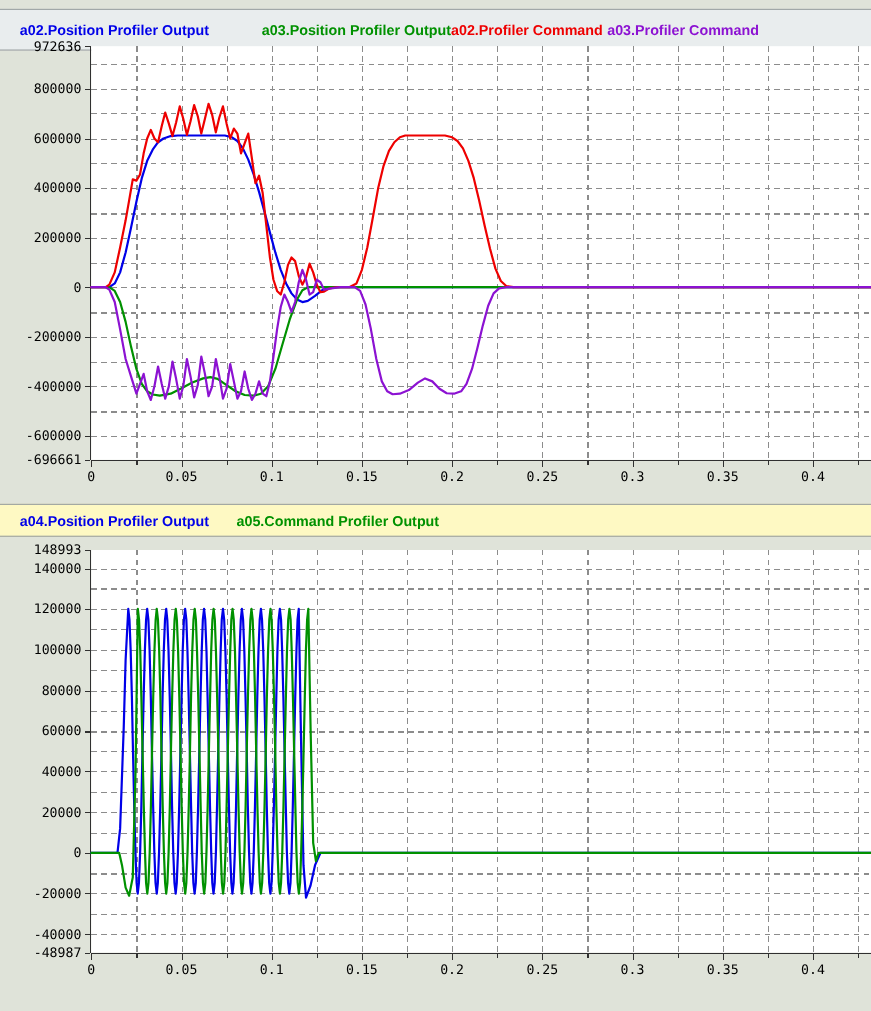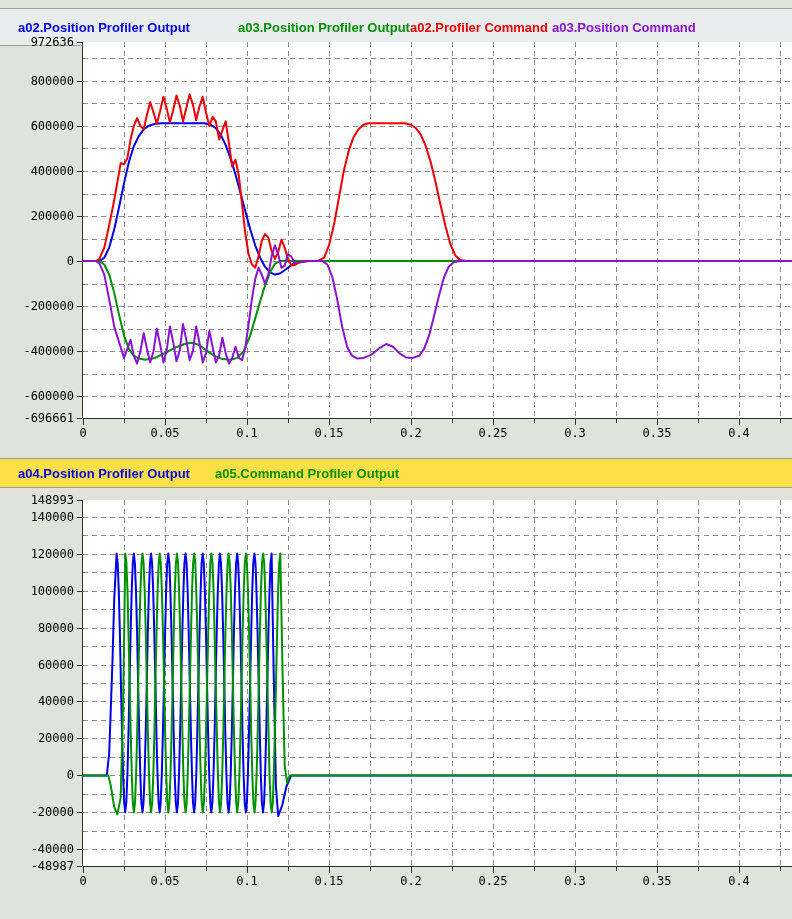--- a/index.html
+++ b/index.html
@@ -23,21 +23,21 @@
   #chart-top{top:31px;}
   #chart-bottom{top:488px;}
 </style>
 </head>
 <body style="background: rgb(223, 227, 217);">
 
 <div class="legend-bar" id="legend-top" style="background: rgb(233, 237, 238); border-bottom-color: rgb(154, 160, 160); border-top-color: rgb(154, 160, 160);">
   <span class="li" style="left: 18px; color: rgb(0, 0, 232);">a02.Position Profiler Output</span>
   <span class="li" style="left: 215px; color: rgb(0, 145, 0); margin-left: 23px;">a03.Position Profiler Output</span>
   <span class="li" style="left: 410px; color: rgb(238, 0, 0);">a02.Profiler Command</span>
-  <span class="li" style="left: 552px; color: rgb(140, 18, 210);">a03.Position Command</span>
+  <span class="li" style="left: 552px; color: rgb(140, 18, 210);">a03.Profiler Command</span>
 </div>
 
 <svg id="chart-top" width="792" height="427">
     <rect x="83" y="11" width="709" height="376" fill="#ffffff"></rect>
     <line x1="124.5" y1="11" x2="124.5" y2="387" stroke="#8c8c8c" stroke-width="1" stroke-dasharray="5,4" shape-rendering="crispEdges"></line>
     <line x1="165.5" y1="11" x2="165.5" y2="387" stroke="#8c8c8c" stroke-width="1" stroke-dasharray="5,4" shape-rendering="crispEdges"></line>
     <line x1="206.5" y1="11" x2="206.5" y2="387" stroke="#8c8c8c" stroke-width="1" stroke-dasharray="5,4" shape-rendering="crispEdges"></line>
     <line x1="247.5" y1="11" x2="247.5" y2="387" stroke="#8c8c8c" stroke-width="1" stroke-dasharray="5,4" shape-rendering="crispEdges"></line>
     <line x1="288.5" y1="11" x2="288.5" y2="387" stroke="#8c8c8c" stroke-width="1" stroke-dasharray="5,4" shape-rendering="crispEdges"></line>
     <line x1="329.5" y1="11" x2="329.5" y2="387" stroke="#8c8c8c" stroke-width="1" stroke-dasharray="5,4" shape-rendering="crispEdges"></line>
@@ -125,21 +125,21 @@
     <line x1="657.5" y1="387.5" x2="657.5" y2="393.5" stroke="#303030" stroke-width="1" shape-rendering="crispEdges"></line>
     <text x="657.0226694425168" y="406" text-anchor="middle" font-family="DejaVu Sans Mono, monospace" font-size="12" fill="#000000">0.35</text>
     <line x1="739.5" y1="387.5" x2="739.5" y2="393.5" stroke="#303030" stroke-width="1" shape-rendering="crispEdges"></line>
     <text x="739.0259079343049" y="406" text-anchor="middle" font-family="DejaVu Sans Mono, monospace" font-size="12" fill="#000000">0.4</text>
     <path d="M83.0 230.1L99.4 230.1L104.3 226.7L109.2 216.6L114.2 198.5L119.1 176.0L124.0 152.4L128.9 131.0L133.8 115.2L138.8 105.1L143.7 98.3L148.6 94.9L155.2 92.7L161.7 92.2L204.4 92.2L210.9 93.8L215.8 97.2L220.8 103.9L225.7 114.1L230.6 127.6L235.5 143.4L240.4 161.4L245.4 180.5L250.3 198.5L255.2 214.3L260.1 226.7L265.0 235.7L270.0 241.3L274.9 243.6L279.8 242.5L286.4 238.0L292.9 232.8L299.5 230.1L792.0 230.1" fill="none" stroke="#0000e8" stroke-width="2" stroke-linejoin="round" stroke-linecap="round"></path>
     <path d="M83.0 230.1L99.4 230.1L104.3 233.5L109.2 243.6L114.2 261.6L119.1 284.1L124.0 304.4L128.9 317.9L133.8 324.7L138.8 327.6L145.3 328.7L155.2 326.9L165.0 322.0L174.8 316.8L184.7 313.0L191.2 311.8L197.8 313.4L206.0 319.1L214.2 324.7L222.4 328.1L230.6 328.7L237.2 326.9L243.7 320.2L250.3 304.4L256.8 281.9L263.4 259.4L270.0 241.3L274.9 232.8L279.8 230.1L792.0 230.1" fill="none" stroke="#009100" stroke-width="2" stroke-linejoin="round" stroke-linecap="round"></path>
     <path d="M83.0 230.1L96.1 230.1L99.4 227.8L104.3 216.6L109.2 194.0L114.2 169.3L117.4 151.2L120.7 132.1L124.0 133.2L127.3 127.6L130.6 108.4L133.8 94.9L137.1 87.1L140.4 94.9L143.7 98.3L147.0 83.7L150.2 71.3L153.5 81.4L156.8 92.7L160.1 80.3L163.4 65.7L166.6 76.9L169.9 91.6L173.2 79.2L176.5 64.5L179.8 74.7L183.0 90.4L186.3 76.9L189.6 63.4L192.9 73.5L196.2 89.3L199.4 75.8L202.7 65.7L206.0 81.4L209.3 94.9L212.6 85.9L215.8 90.4L219.1 108.4L222.4 99.4L225.7 90.4L229.0 113.0L232.2 135.5L235.5 128.7L238.8 144.5L242.1 173.8L245.4 203.1L248.6 223.3L251.9 233.5L255.2 236.8L258.5 225.6L261.8 209.8L265.0 203.1L268.3 206.4L271.6 219.9L274.9 227.8L278.2 221.1L281.4 208.7L284.7 216.6L288.0 227.8L291.3 234.6L294.6 234.1L299.5 231.2L306.0 230.1L317.5 230.1L324.1 226.7L329.0 214.3L333.9 194.0L338.9 167.0L343.8 140.0L348.7 119.7L353.6 106.2L358.5 98.3L363.5 93.8L368.4 92.2L404.5 92.2L411.0 93.8L415.9 97.2L420.9 103.9L425.8 115.2L430.7 131.0L435.6 151.2L440.5 173.8L445.5 195.2L450.4 213.2L455.3 224.4L460.2 229.0L466.8 230.1L792.0 230.1" fill="none" stroke="#ee0000" stroke-width="2" stroke-linejoin="round" stroke-linecap="round"></path>
     <path d="M83.0 230.1L96.1 230.1L99.4 232.3L104.3 243.6L109.2 268.4L114.2 295.4L119.1 311.2L124.0 326.9L127.3 317.9L130.6 308.9L133.8 324.7L137.1 332.6L140.4 320.2L143.7 302.2L147.0 317.9L150.2 331.4L153.5 320.2L156.8 297.7L160.1 313.4L163.4 331.4L166.6 320.2L169.9 295.4L173.2 311.2L176.5 330.3L179.8 319.1L183.0 293.1L186.3 308.9L189.6 329.2L192.9 320.2L196.2 295.4L199.4 311.2L202.7 331.4L206.0 322.4L209.3 299.9L212.6 315.7L215.8 331.4L219.1 324.7L222.4 306.7L225.7 322.4L229.0 332.6L232.2 326.9L235.5 315.7L238.8 326.9L242.1 329.2L245.4 315.7L248.6 293.1L251.9 268.4L255.2 248.1L258.5 236.8L261.8 243.6L265.0 252.6L268.3 243.6L271.6 225.6L274.9 214.3L278.2 223.3L281.4 236.8L284.7 234.6L288.0 223.3L291.3 225.6L294.6 232.3L301.1 231.2L309.3 230.1L322.4 230.1L327.4 233.5L332.3 245.8L337.2 268.4L342.1 295.4L347.1 315.7L352.0 324.7L356.9 327.4L363.5 326.9L371.7 323.6L379.9 316.8L386.4 313.0L393.0 315.7L399.5 322.4L406.1 326.5L412.7 326.9L419.2 324.7L424.1 317.9L429.1 304.4L434.0 285.3L438.9 265.0L443.8 247.0L448.7 235.7L453.7 231.2L460.2 230.1L792.0 230.1" fill="none" stroke="#8c12d2" stroke-width="2" stroke-linejoin="round" stroke-linecap="round"></path>
   </svg>
 
-<div class="legend-bar" id="legend-bottom" style="background: #fde047; border-bottom-color: rgb(154, 160, 160); border-top-color: rgb(154, 160, 160);">
+<div class="legend-bar" id="legend-bottom" style="background: #fef9c3; border-bottom-color: rgb(154, 160, 160); border-top-color: rgb(154, 160, 160);">
   <span class="li" style="left: 18px; color: rgb(0, 0, 232);">a04.Position Profiler Output</span>
   <span class="li" style="left: 215px; color: rgb(0, 145, 0);">a05.Command Profiler Output</span>
 </div>
 
 <svg id="chart-bottom" width="792" height="431">
     <rect x="83" y="12" width="709" height="366" fill="#ffffff"></rect>
     <line x1="124.5" y1="12" x2="124.5" y2="378" stroke="#8c8c8c" stroke-width="1" stroke-dasharray="5,4" shape-rendering="crispEdges"></line>
     <line x1="165.5" y1="12" x2="165.5" y2="378" stroke="#8c8c8c" stroke-width="1" stroke-dasharray="5,4" shape-rendering="crispEdges"></line>
     <line x1="206.5" y1="12" x2="206.5" y2="378" stroke="#8c8c8c" stroke-width="1" stroke-dasharray="5,4" shape-rendering="crispEdges"></line>
     <line x1="247.5" y1="12" x2="247.5" y2="378" stroke="#8c8c8c" stroke-width="1" stroke-dasharray="5,4" shape-rendering="crispEdges"></line>

